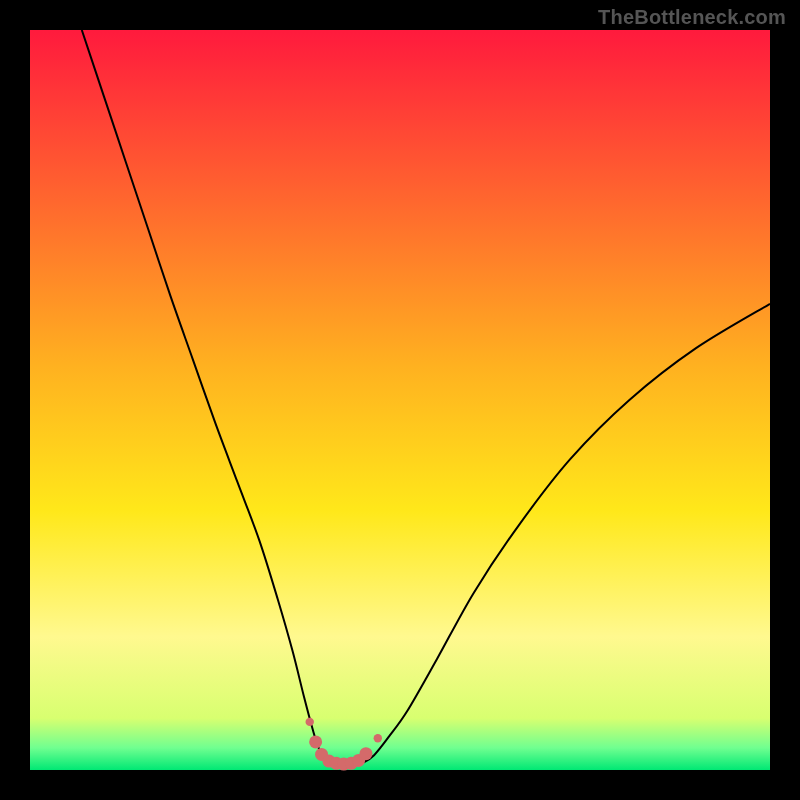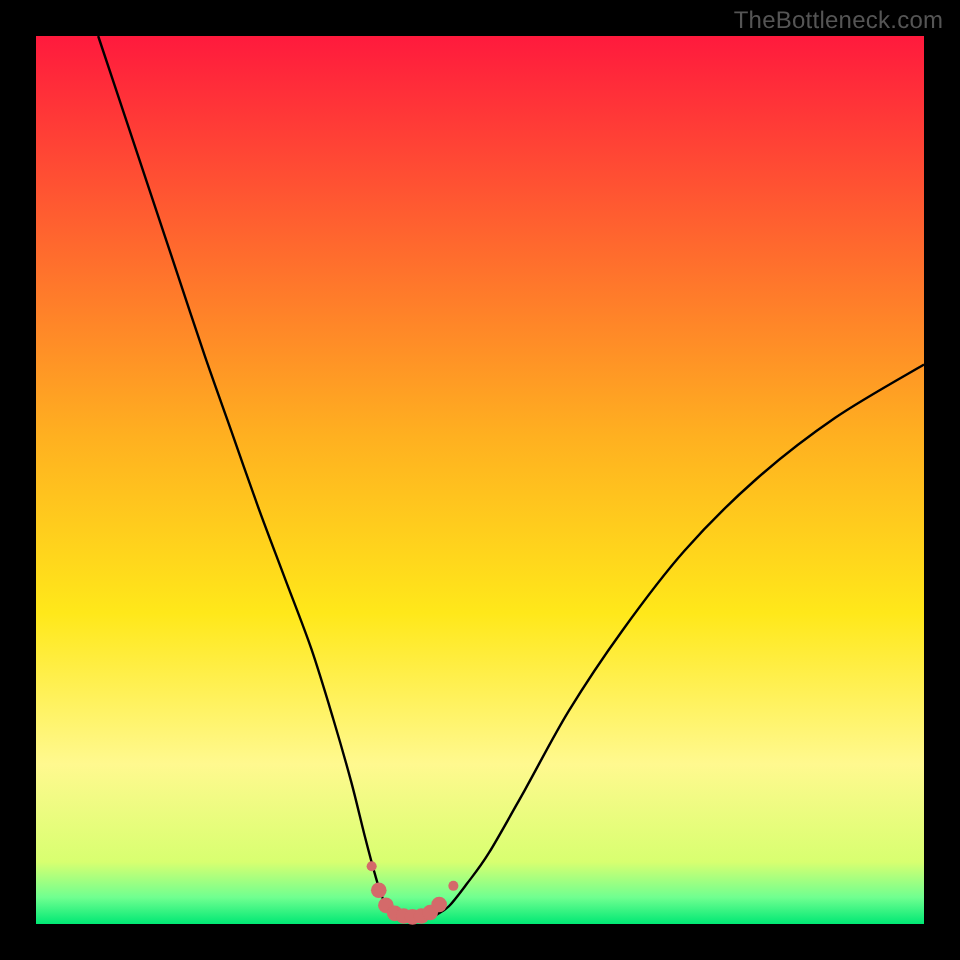--- a/index.html
+++ b/index.html
@@ -18,21 +18,21 @@
     height: 800px;
     background: #000;
   }
   .watermark {
     position: absolute;
     top: 6px;
     right: 14px;
     color: #555;
     font-size: 20px;
     letter-spacing: 0.2px;
-    font-weight: 400;
+    font-weight: 700;
   }
   svg {
     position: absolute;
     left: 0; top: 0;
   }
 </style>
 </head>
 <body>
 
 <div class="frame">

